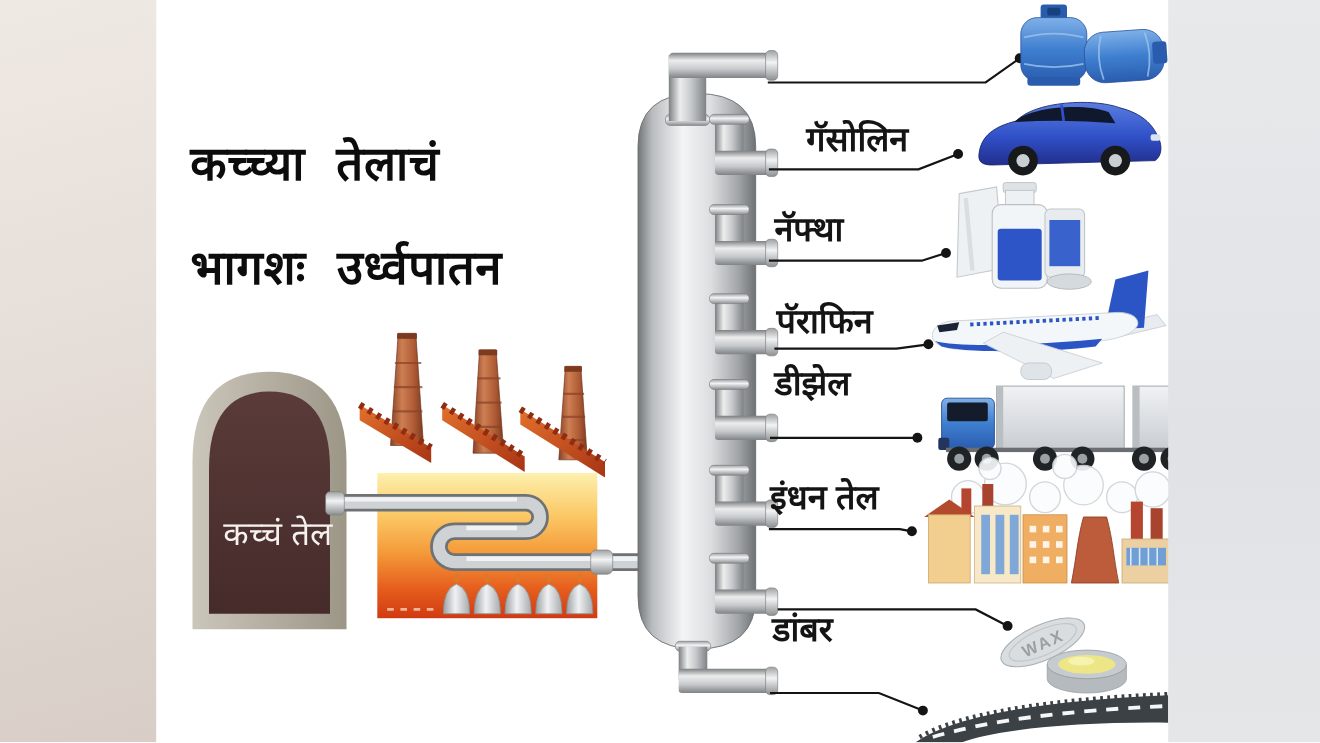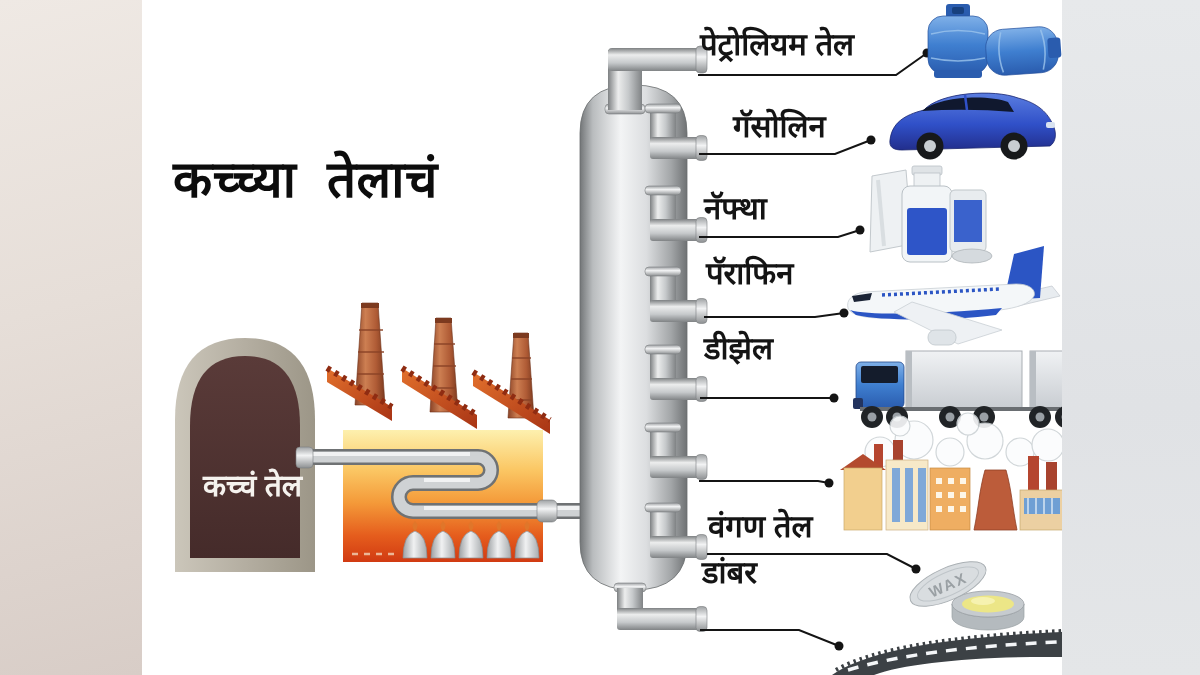--- a/index.html
+++ b/index.html
@@ -6,32 +6,32 @@
   #stage{
     position:relative;width:1200px;height:675px;overflow:hidden;
     background:#ffffff;
     font-family:"Liberation Sans","DejaVu Sans",sans-serif;
   }
   .edge-strip{position:absolute;top:0;height:675px;z-index:5;}
   #left-strip{left:0;width:142px;background:linear-gradient(165deg,#efe9e4 0%,#e6ded8 45%,#d8cdc7 100%);}
   #right-strip{left:1062px;width:138px;background:linear-gradient(180deg,#e7e9eb 0%,#e0e2e5 60%,#e4e6e8 100%);}
   #scene{position:absolute;left:0;top:0;z-index:1;}
   .title-line{
-    position:absolute;left:173px;color:#0c0c0c;font-size:51px;font-weight:700;
-    word-spacing:16px;white-space:nowrap;z-index:2;letter-spacing:.5px;margin-top:24px;
+    position:absolute;left:173px;color:#0c0c0c;font-size:43px;font-weight:700;
+    word-spacing:16px;white-space:nowrap;z-index:2;letter-spacing:.5px;
   }
   #title-line1{top:118px;}
   #title-line2{top:212px;}
   .fraction-label{
     position:absolute;color:#141414;font-size:31px;font-weight:700;
     white-space:nowrap;z-index:2;line-height:1.1;
   }
   #tank-label{
     position:absolute;left:203px;top:466px;width:110px;color:#f5f2ee;
-    font-size:30px;font-weight:700;line-height:1.35;z-index:2;
+    font-size:30px;font-weight:400;line-height:1.35;z-index:2;
   }
 </style>
 </head>
 <body>
 
 <div id="stage">
 
   <svg id="scene" width="1200" height="675" viewBox="0 0 1200 675">
     <defs>
       <linearGradient id="g-col" x1="0" y1="0" x2="1" y2="0">
@@ -367,26 +367,26 @@
     </g>
 
     <g>
       <path d="M832,675 C868,650 948,637 1062,632 L1062,657 C980,656 906,663 874,675 Z" fill="#3c4145"></path>
       <path d="M836,670 C872,649 950,636 1062,631" stroke="#3c4145" stroke-width="4" stroke-dasharray="2.5 4" fill="none"></path>
       <path d="M848,670 C902,654 972,646 1058,642" stroke="#f4f6f8" stroke-width="3.5" stroke-dasharray="11 9" fill="none"></path>
     </g>
   </svg>
 
   <div class="title-line" id="title-line1">कच्च्या तेलाचं</div>
+  <div class="title-line" id="title-line2">भागशः उर्ध्वपातन</div>
 
   <div id="tank-label">कच्चं तेल</div>
 
-  <div class="fraction-label" style="left:700px;top:28px">पेट्रोलियम तेल</div>
   <div class="fraction-label" style="left:733px;top:110px">गॅसोलिन</div>
   <div class="fraction-label" style="left:704px;top:192px">नॅफ्था</div>
-  <div class="fraction-label" style="left:706px;top:257px">पॅराफिन</div>
+  <div class="fraction-label" style="left:706px;top:276px">पॅराफिन</div>
   <div class="fraction-label" style="left:704px;top:332px">डीझेल</div>
-  <div class="fraction-label" style="left:708px;top:510px">वंगण तेल</div>
+  <div class="fraction-label" style="left:700px;top:436px">इंधन तेल</div>
   <div class="fraction-label" style="left:702px;top:556px">डांबर</div>
 
   <div class="edge-strip" id="left-strip"></div>
   <div class="edge-strip" id="right-strip"></div>
 </div>
 
 </body></html>

